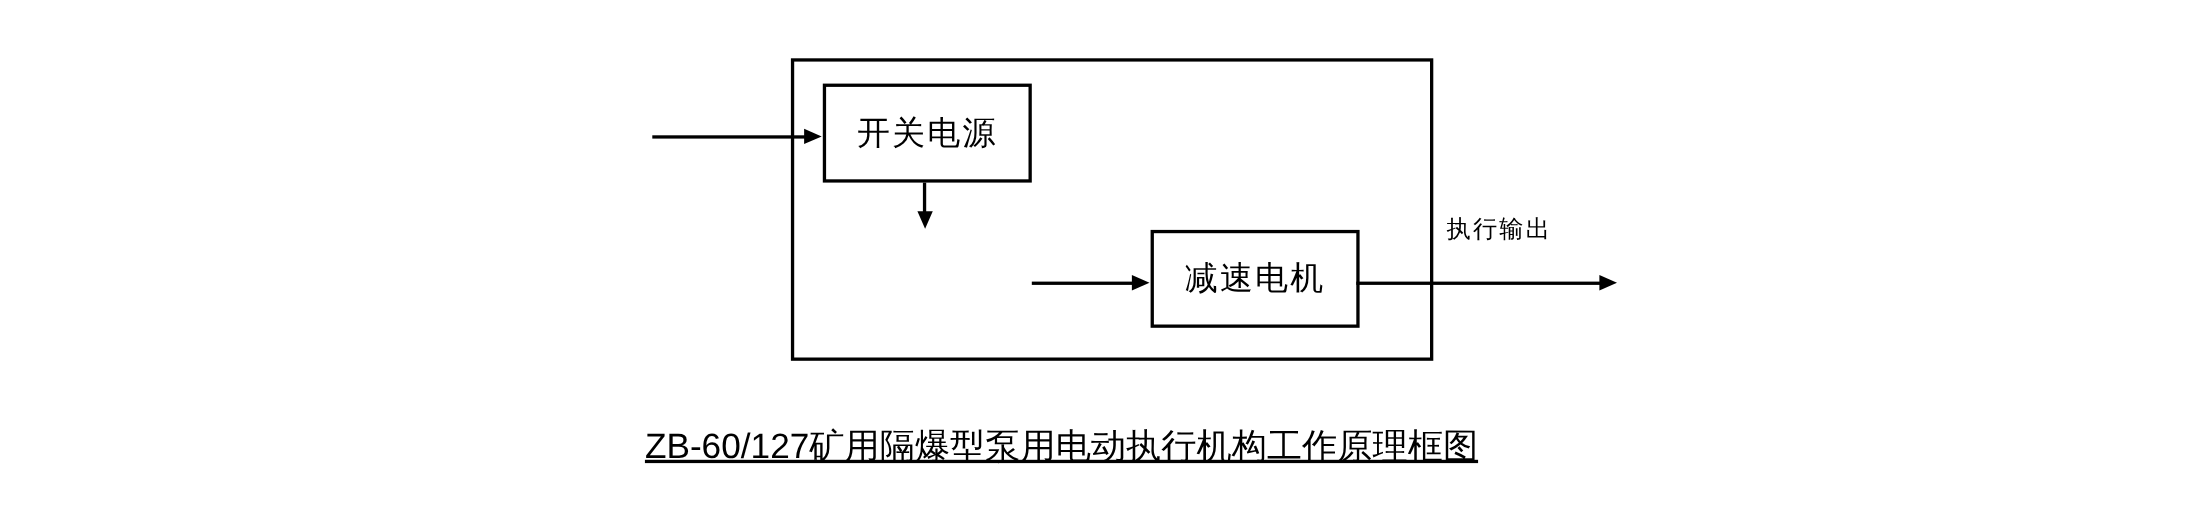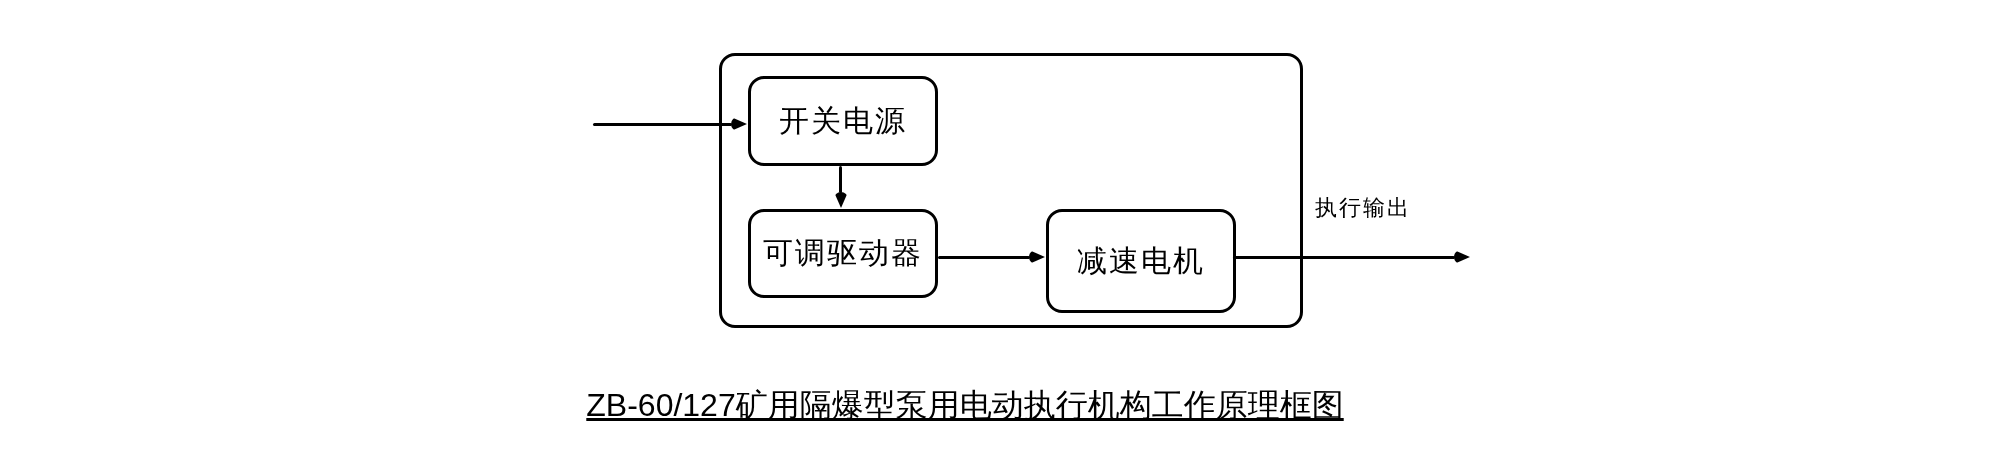--- a/index.html
+++ b/index.html
@@ -1,16 +1,16 @@
 <!DOCTYPE html>
 <html style="--line: #000000; --bg: #ffffff;"><head>
 <meta charset="utf-8">
 <style>
   :root { --line:#000000; --bg:#ffffff; }
-  * { margin:0; padding:0; box-sizing:border-box;border-radius:16px; }
+  * { margin:0; padding:0; box-sizing:border-box; }
   html,body { background:var(--bg,#fff); }
   body { font-family:"Liberation Sans","DejaVu Sans",sans-serif; color:var(--line,#000); }
   .canvas {
     position:relative;
     width:2000px; height:465px;
     background:var(--bg,#fff);
     overflow:hidden;
   }
   .outer-box {
     position:absolute;
@@ -20,21 +20,21 @@
   }
   .block {
     position:absolute;
     border:3px solid var(--line,#000);
     background:var(--bg,#fff);
     display:flex; align-items:center; justify-content:center;
     font-size:30px; letter-spacing:2px; color:var(--line,#000);
   }
   .block-power  { left:748px;  top:76px;  width:190px; height:90px; }
   .block-driver { left:748px;  top:209px; width:190px; height:89px; }
-  .block-motor  { left:1046px; top:209px; width:190px; height:104px; }
+  .block-motor  { left:1046px; top:209px; width:190px; height:89px; }
   .arrow-line {
     position:absolute;
     background:var(--line,#000);
   }
   .head-right {
     position:absolute; width:0; height:0;
     border-top:7px solid transparent;
     border-bottom:7px solid transparent;
     border-left:16px solid var(--line,#000);
   }
@@ -76,23 +76,20 @@
 
   <div class="block block-power">
     <span>开关电源</span>
   </div>
 
   <div>
     <div class="arrow-line" style="left:839px; top:166px; width:3px; height:27px;"></div>
     <div class="head-down" style="left:834px; top:192px;"></div>
   </div>
 
-  <div class="block block-driver">
-    <span>可调驱动器</span>
-  </div>
 
   <div>
     <div class="arrow-line" style="left:938px; top:256px; width:92px; height:3px;"></div>
     <div class="head-right" style="left:1029px; top:250px;"></div>
   </div>
 
   <div class="block block-motor">
     <span>减速电机</span>
   </div>
 

